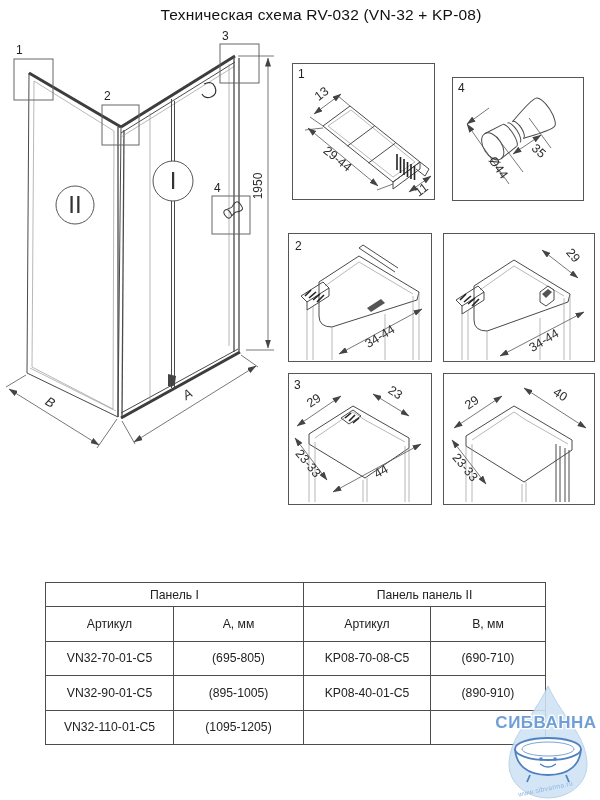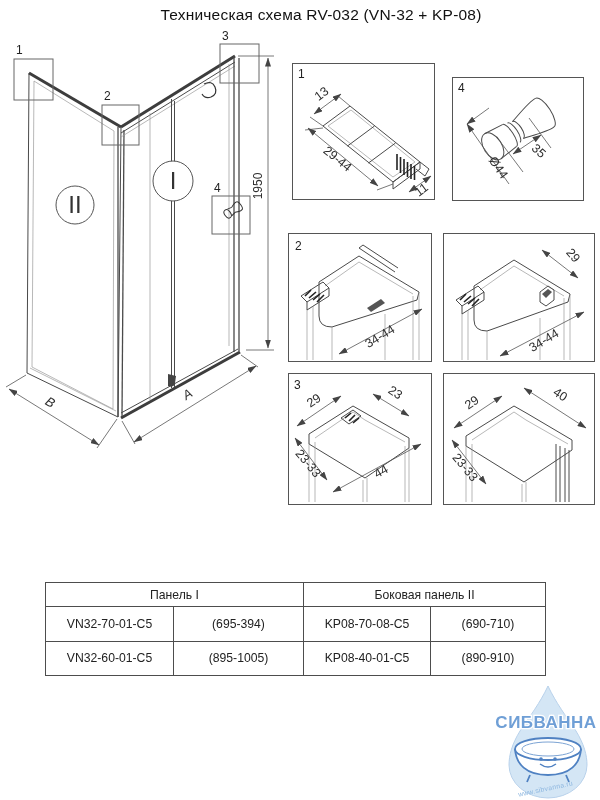--- a/index.html
+++ b/index.html
@@ -275,33 +275,45 @@
   <table class="sizes">
     <colgroup>
         <col class="col1">
         <col class="col2">
         <col class="col3">
         <col class="col4">
       </colgroup>
     <tbody>
         <tr class="grp">
       <th colspan="2">Панель I</th>
-      <th colspan="2">Боковая панель II</th>
+      <th colspan="2">Панель панель II</th>
+    </tr>
+    <tr>
+      <th>Артикул</th>
+      <th>А, мм</th>
+      <th>Артикул</th>
+      <th>В, мм</th>
     </tr>
     <tr>
       <td>VN32-70-01-C5</td>
-      <td>(695-394)</td>
+      <td>(695-805)</td>
       <td>KP08-70-08-C5</td>
       <td>(690-710)</td>
     </tr>
     <tr>
-      <td>VN32-60-01-C5</td>
+      <td>VN32-90-01-C5</td>
       <td>(895-1005)</td>
       <td>KP08-40-01-C5</td>
       <td>(890-910)</td>
+    </tr>
+    <tr>
+      <td>VN32-110-01-C5</td>
+      <td>(1095-1205)</td>
+      <td></td>
+      <td></td>
     </tr>
   </tbody>
     </table>
 
   <div class="watermark">
     <svg width="108" height="117" viewBox="0 0 108 117">
       <path d="M56,3 C64,20 74,33 84,48 C92,61 95,72 95,82 A39,33 0 0 1 17,82 C17,72 20,61 28,48 C38,33 48,20 56,3 Z" fill="#cfe3f4" stroke="#aecbe8" stroke-width="1" opacity="0.88"></path>
       <g stroke="#4f81c2" stroke-width="1.8" fill="#fff">
         <path d="M23,66 C24,81 34,92 56,92 C78,92 88,81 89,66"></path>
         <ellipse cx="56" cy="66" rx="33" ry="11"></ellipse>

